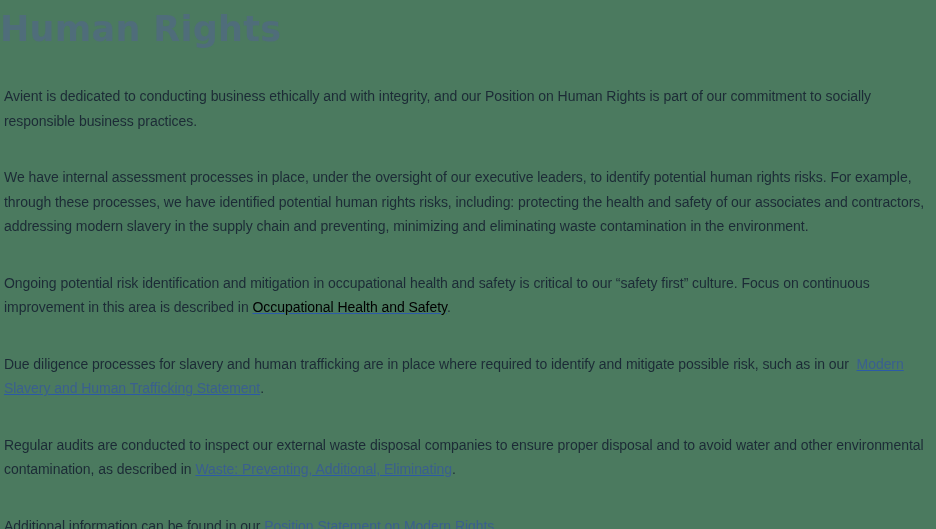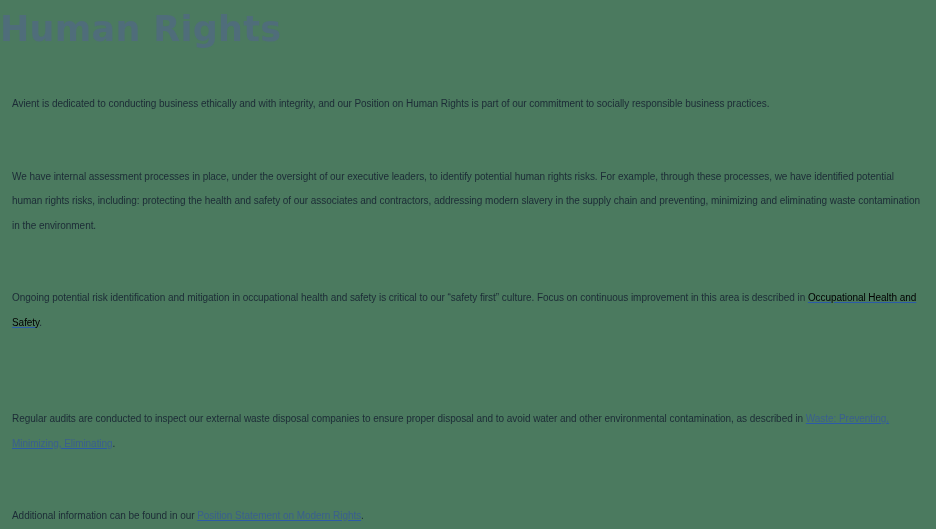--- a/index.html
+++ b/index.html
@@ -28,23 +28,23 @@
     margin: 0;
     padding: 8px 0 0 0;
     font-size: 35px;
     line-height: 42px;
     font-weight: bold;
     color: #4f6d7a;
     letter-spacing: 0.3px;
     font-family: "DejaVu Sans", sans-serif;
   }
   p.para {
-    margin: 12px;
+    margin: 4px;
     color: #1c2b36;
-    font-size: 10px;
+    font-size: 14px;
     line-height: 24.5px;
     font-family: "Liberation Sans", sans-serif;
     letter-spacing: -0.05px;
   }
   .spacer-1 { height: 30px; }
   .spacer { height: 24px; }
   a.doclink {
     color: #000000;
     text-decoration: underline;
     text-decoration-color: #2c5aa8;
@@ -69,23 +69,24 @@
     <div class="spacer"></div>
 
     <p class="para">We have internal assessment processes in place, under the oversight of our executive leaders, to identify potential human rights risks. For example, through these processes, we have identified potential human rights risks, including: protecting the health and safety of our associates and contractors, addressing modern slavery in the supply chain and preventing, minimizing and eliminating waste contamination in the environment.</p>
 
     <div class="spacer"></div>
 
     <p class="para"><span>Ongoing potential risk identification and mitigation in occupational health and safety is critical to our “safety first” culture. Focus on continuous improvement in this area is described in </span><a class="doclink" href="#">Occupational Health and Safety</a><span>.</span></p>
 
     <div class="spacer"></div>
 
+    <p class="para"><span>Due diligence processes for slavery and human trafficking are in place where required to identify and mitigate possible risk, such as in our </span><span class="nowrap-space"> </span><a class="doclink muted" href="#">Modern Slavery and Human Trafficking Statement</a><span>.</span></p>
 
     <div class="spacer"></div>
 
-    <p class="para"><span>Regular audits are conducted to inspect our external waste disposal companies to ensure proper disposal and to avoid water and other environmental contamination, as described in </span><a class="doclink muted" href="#">Waste: Preventing, Minimizing, Eliminating</a><span>.</span></p>
+    <p class="para"><span>Regular audits are conducted to inspect our external waste disposal companies to ensure proper disposal and to avoid water and other environmental contamination, as described in </span><a class="doclink muted" href="#">Waste: Preventing, Additional, Eliminating</a><span>.</span></p>
 
     <div class="spacer"></div>
 
     <p class="para"><span>Additional information can be found in our </span><a class="doclink muted" href="#">Position Statement on Modern Rights</a><span>.</span></p>
 
   </div>
 </div>
 
 </body></html>

